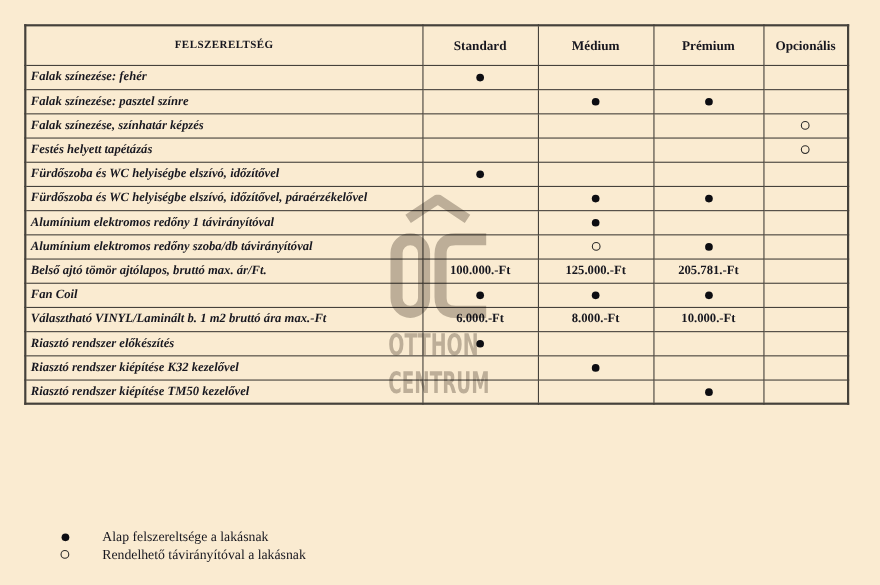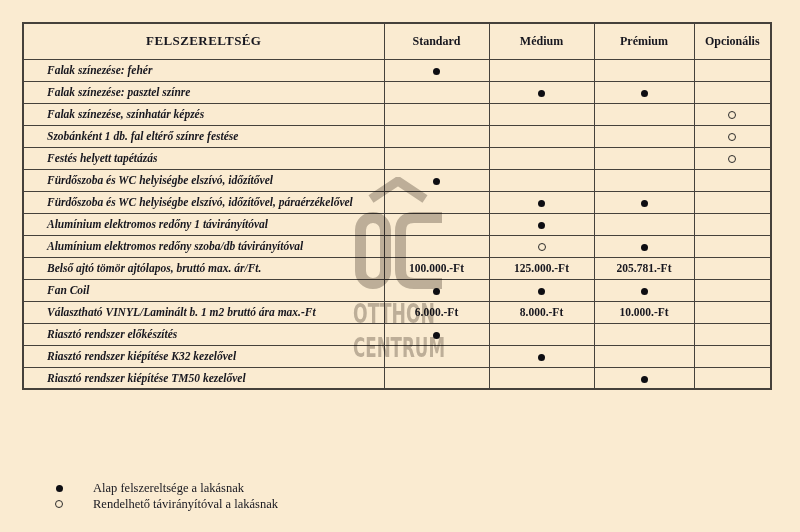--- a/index.html
+++ b/index.html
@@ -15,25 +15,25 @@
   
   .sheet-table {
     position:absolute; left:22px; top:22px;
     border-collapse:collapse; table-layout:fixed;
     width:748px;
     border:2px solid #45413b;
   }
   .sheet-table th, .sheet-table td { border:1px solid #45413b; overflow:hidden; }
   .sheet-table thead tr { height:36px; }
   .sheet-table tbody tr { height:22px; }
-  th.feature-head { font-size:13px; font-weight:bold; text-align:center; letter-spacing:.4px; }
+  th.feature-head { font-size:10px; font-weight:bold; text-align:center; letter-spacing:.4px; }
   th.col-head { font-size:12px; font-weight:bold; text-align:center; }
   td.feature {
     font-size:11.5px; font-weight:bold; font-style:italic;
-    padding-left:23px; vertical-align:middle; white-space:nowrap;
+    padding-left:4px; vertical-align:middle; white-space:nowrap;
   }
   td.val {
     text-align:center; vertical-align:middle;
     font-size:11.5px; font-weight:bold; font-style:normal;
   }
   .dot {
     display:inline-block; width:7px; height:7px; border-radius:50%;
     background:#0d0d12; vertical-align:middle;
   }
   .ring {
@@ -91,27 +91,20 @@
         <td class="val"></td>
       </tr>
       <tr>
         <td class="feature">Falak színezése, színhatár képzés</td>
         <td class="val"></td>
         <td class="val"></td>
         <td class="val"></td>
         <td class="val"><span class="ring"></span></td>
       </tr>
       <tr>
-        <td class="feature">Szobánként 1 db. fal eltérő színre festése</td>
-        <td class="val"></td>
-        <td class="val"></td>
-        <td class="val"></td>
-        <td class="val"><span class="ring"></span></td>
-      </tr>
-      <tr>
         <td class="feature">Festés helyett tapétázás</td>
         <td class="val"></td>
         <td class="val"></td>
         <td class="val"></td>
         <td class="val"><span class="ring"></span></td>
       </tr>
       <tr>
         <td class="feature">Fürdőszoba és WC helyiségbe elszívó, időzítővel</td>
         <td class="val"><span class="dot"></span></td>
         <td class="val"></td>

